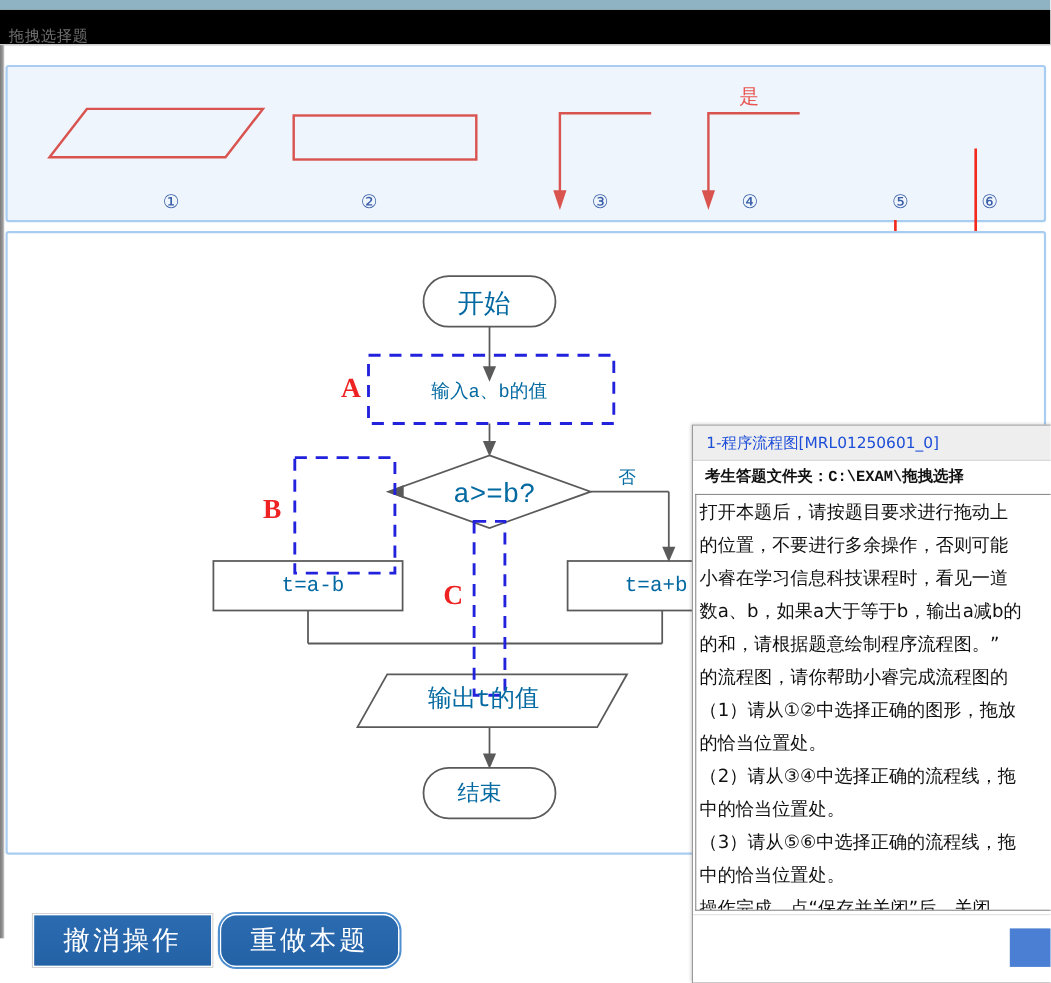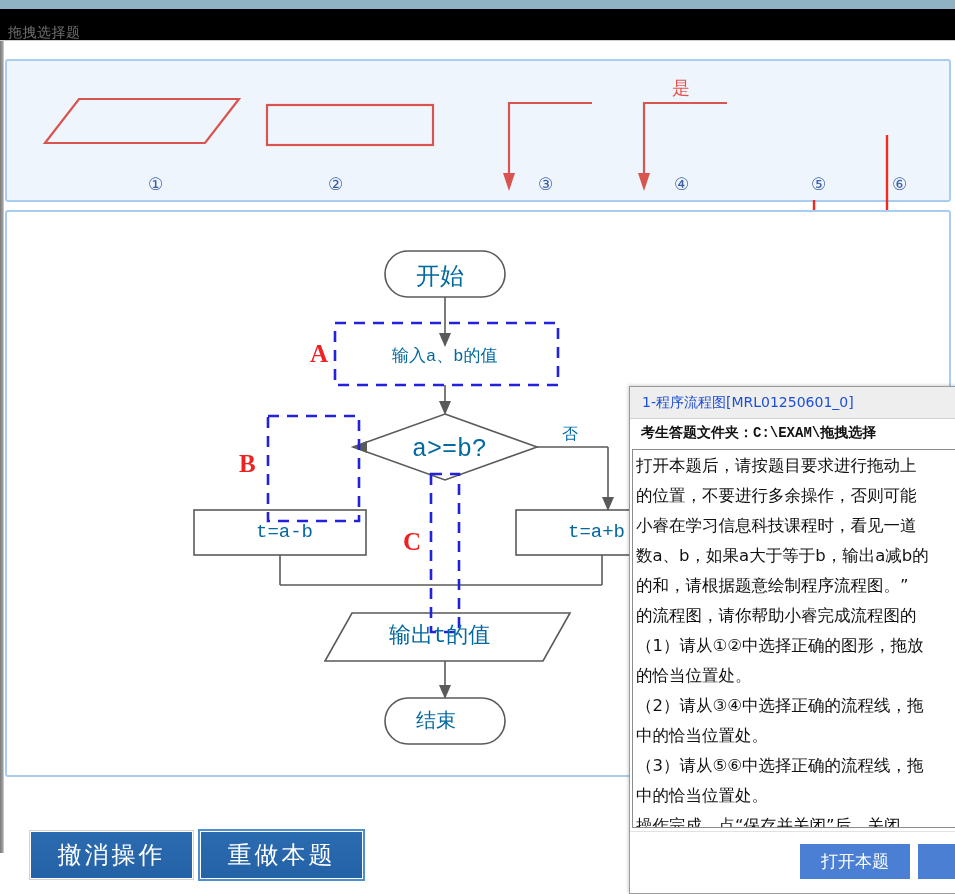--- a/index.html
+++ b/index.html
@@ -262,21 +262,21 @@
   <div class="node-text" style="left:561px;top:309px;font-size:19px;text-align:right;">t=a+b</div>
   <div class="node-text" style="left:382px;top:408px;font-size:22px;">输出t的值</div>
   <div class="node-text" style="left:409px;top:495px;font-size:20px;">结束</div>
 
   <div class="drop-label" style="left:303px;top:128px;">A</div>
   <div class="drop-label" style="left:232px;top:238px;">B</div>
   <div class="drop-label" style="left:396px;top:316px;">C</div>
 </div>
 
 <div class="action-btn" id="undo-button" style="left:30px;top:831px;width:163px;height:48px;">撤消操作</div>
-<div class="action-btn" id="redo-button" style="left:200px;top:831px;width:163px;height:48px;">重做本题</div>
+<div class="action-btn" id="redo-button" style="left:200px;top:831px;width:163px;height:48px;border-radius:15px;">重做本题</div>
 
 <div id="task-dialog">
   <div id="dialog-titlebar">
     <div id="dialog-title">1-程序流程图[MRL01250601_0]</div>
   </div>
   <div id="dialog-folder-row">
     <div id="dialog-folder-text">考生答题文件夹：C:\EXAM\拖拽选择</div>
   </div>
   <div id="dialog-body">
     <div id="dialog-body-inner">
@@ -289,16 +289,15 @@
       <div class="dlg-line">（1）请从①②中选择正确的图形，拖放</div>
       <div class="dlg-line">的恰当位置处。</div>
       <div class="dlg-line">（2）请从③④中选择正确的流程线，拖</div>
       <div class="dlg-line">中的恰当位置处。</div>
       <div class="dlg-line">（3）请从⑤⑥中选择正确的流程线，拖</div>
       <div class="dlg-line">中的恰当位置处。</div>
       <div class="dlg-line">操作完成，点“保存并关闭”后，关闭</div>
     </div>
   </div>
   <div id="dialog-footer">
-    <div class="dlg-btn" id="dialog-open-button">打开本题</div>
     <div class="dlg-btn" id="dialog-answer-button">答案</div>
   </div>
 </div>
 
 </body></html>

